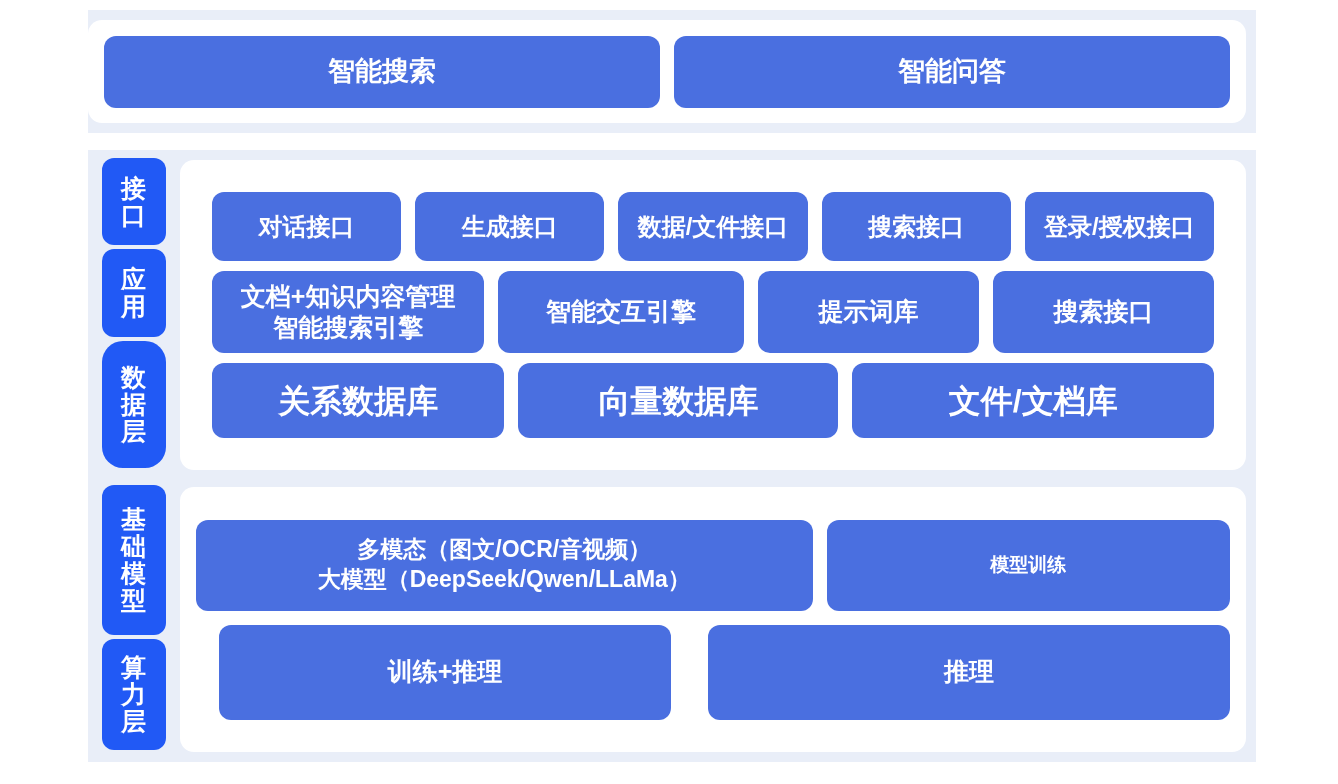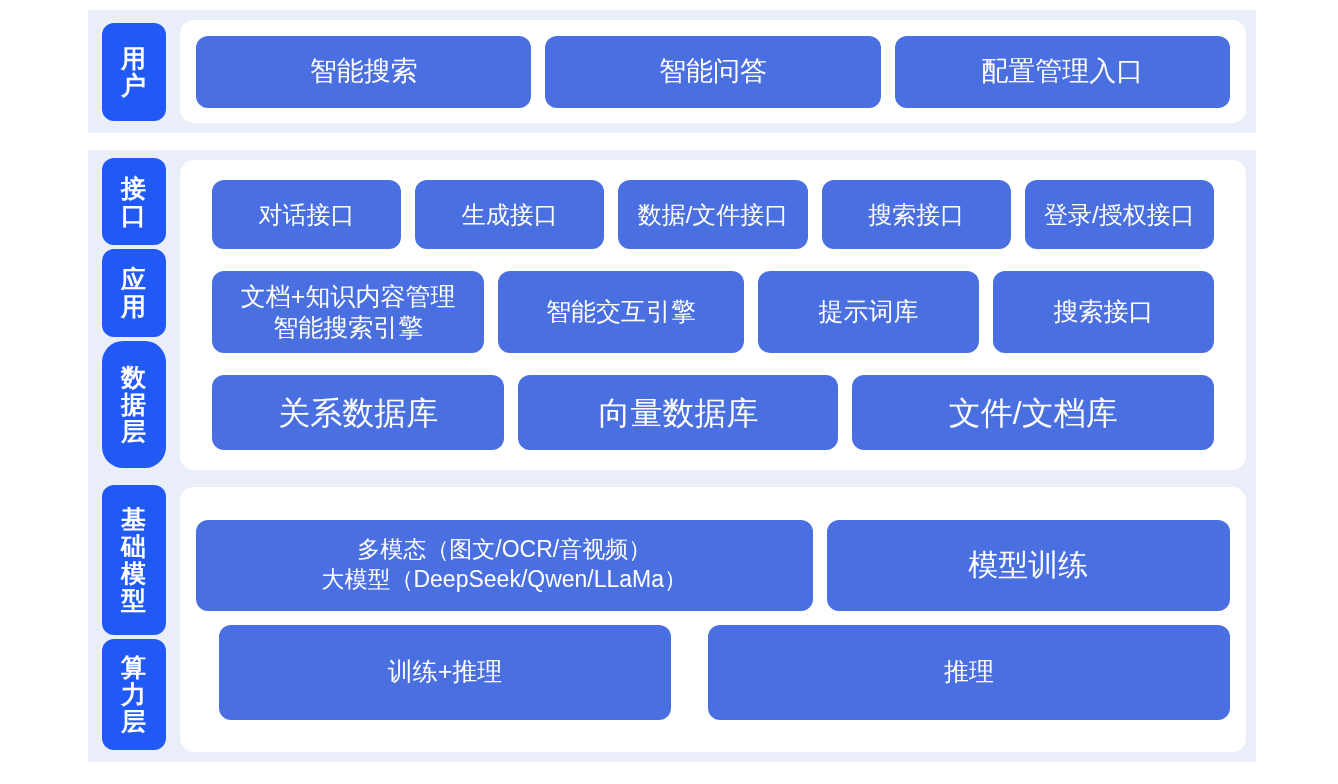--- a/index.html
+++ b/index.html
@@ -42,57 +42,51 @@
   .tab span{display:block;width:1.15em;word-break:break-all;}
 
   
   .panel{
     flex:1 1 auto;background:#ffffff;border-radius:14px;
     margin:10px 10px 10px 0;
     padding:14px 16px;box-sizing:border-box;
     display:flex;flex-direction:column;justify-content:center;
     gap:14px;
   }
-  .panel-mid{gap:22px;padding:18px 32px;}
-  .row{display:flex;flex-direction:row;gap:14px;align-items:center;}
+  .panel-mid{gap:10px;padding:18px 32px;}
+  .row{display:flex;flex-direction:row;gap:14px;align-items:center;font-weight:bold;}
 
   .box{
     background:#4a6fe0;border-radius:12px;
     color:#ffffff;
     display:flex;align-items:center;justify-content:center;
     text-align:center;
     font-size:26px;line-height:1.25;
     padding:6px 8px;box-sizing:border-box;
     white-space:pre-line;
     flex:1 1 0;
   }
   .row-user .box{height:72px;font-size:27px;}
   .row-iface .box{height:69px;font-size:24px;}
   .row-app .box{height:82px;font-size:25px;}
   .row-data .box{height:75px;font-size:32px;}
-  .row-model .box{height:91px;font-size:30px;}
+  .row-model .box{height:91px;font-size:19px;}
   .row-compute .box{height:95px;font-size:25px;margin-left:23px;}
   .row-model .box.multiline{font-size:23px;line-height:1.3;}
 </style>
 </head>
 <body>
 
 <div class="diagram">
 
   <div class="section sec-user">
-    <div class="rail rail-user">
-      <div class="tab" style="flex:0 0 98px;">
-        <span>用户</span>
-      </div>
-    </div>
     <div class="panel">
       <div class="row row-user">
         <div class="box">智能搜索</div>
         <div class="box">智能问答</div>
-        <div class="box">配置管理入口</div>
       </div>
     </div>
   </div>
 
   <div class="section sec-mid">
     <div class="rail">
       <div class="tab">
         <span>接口</span>
       </div>
       <div class="tab">

